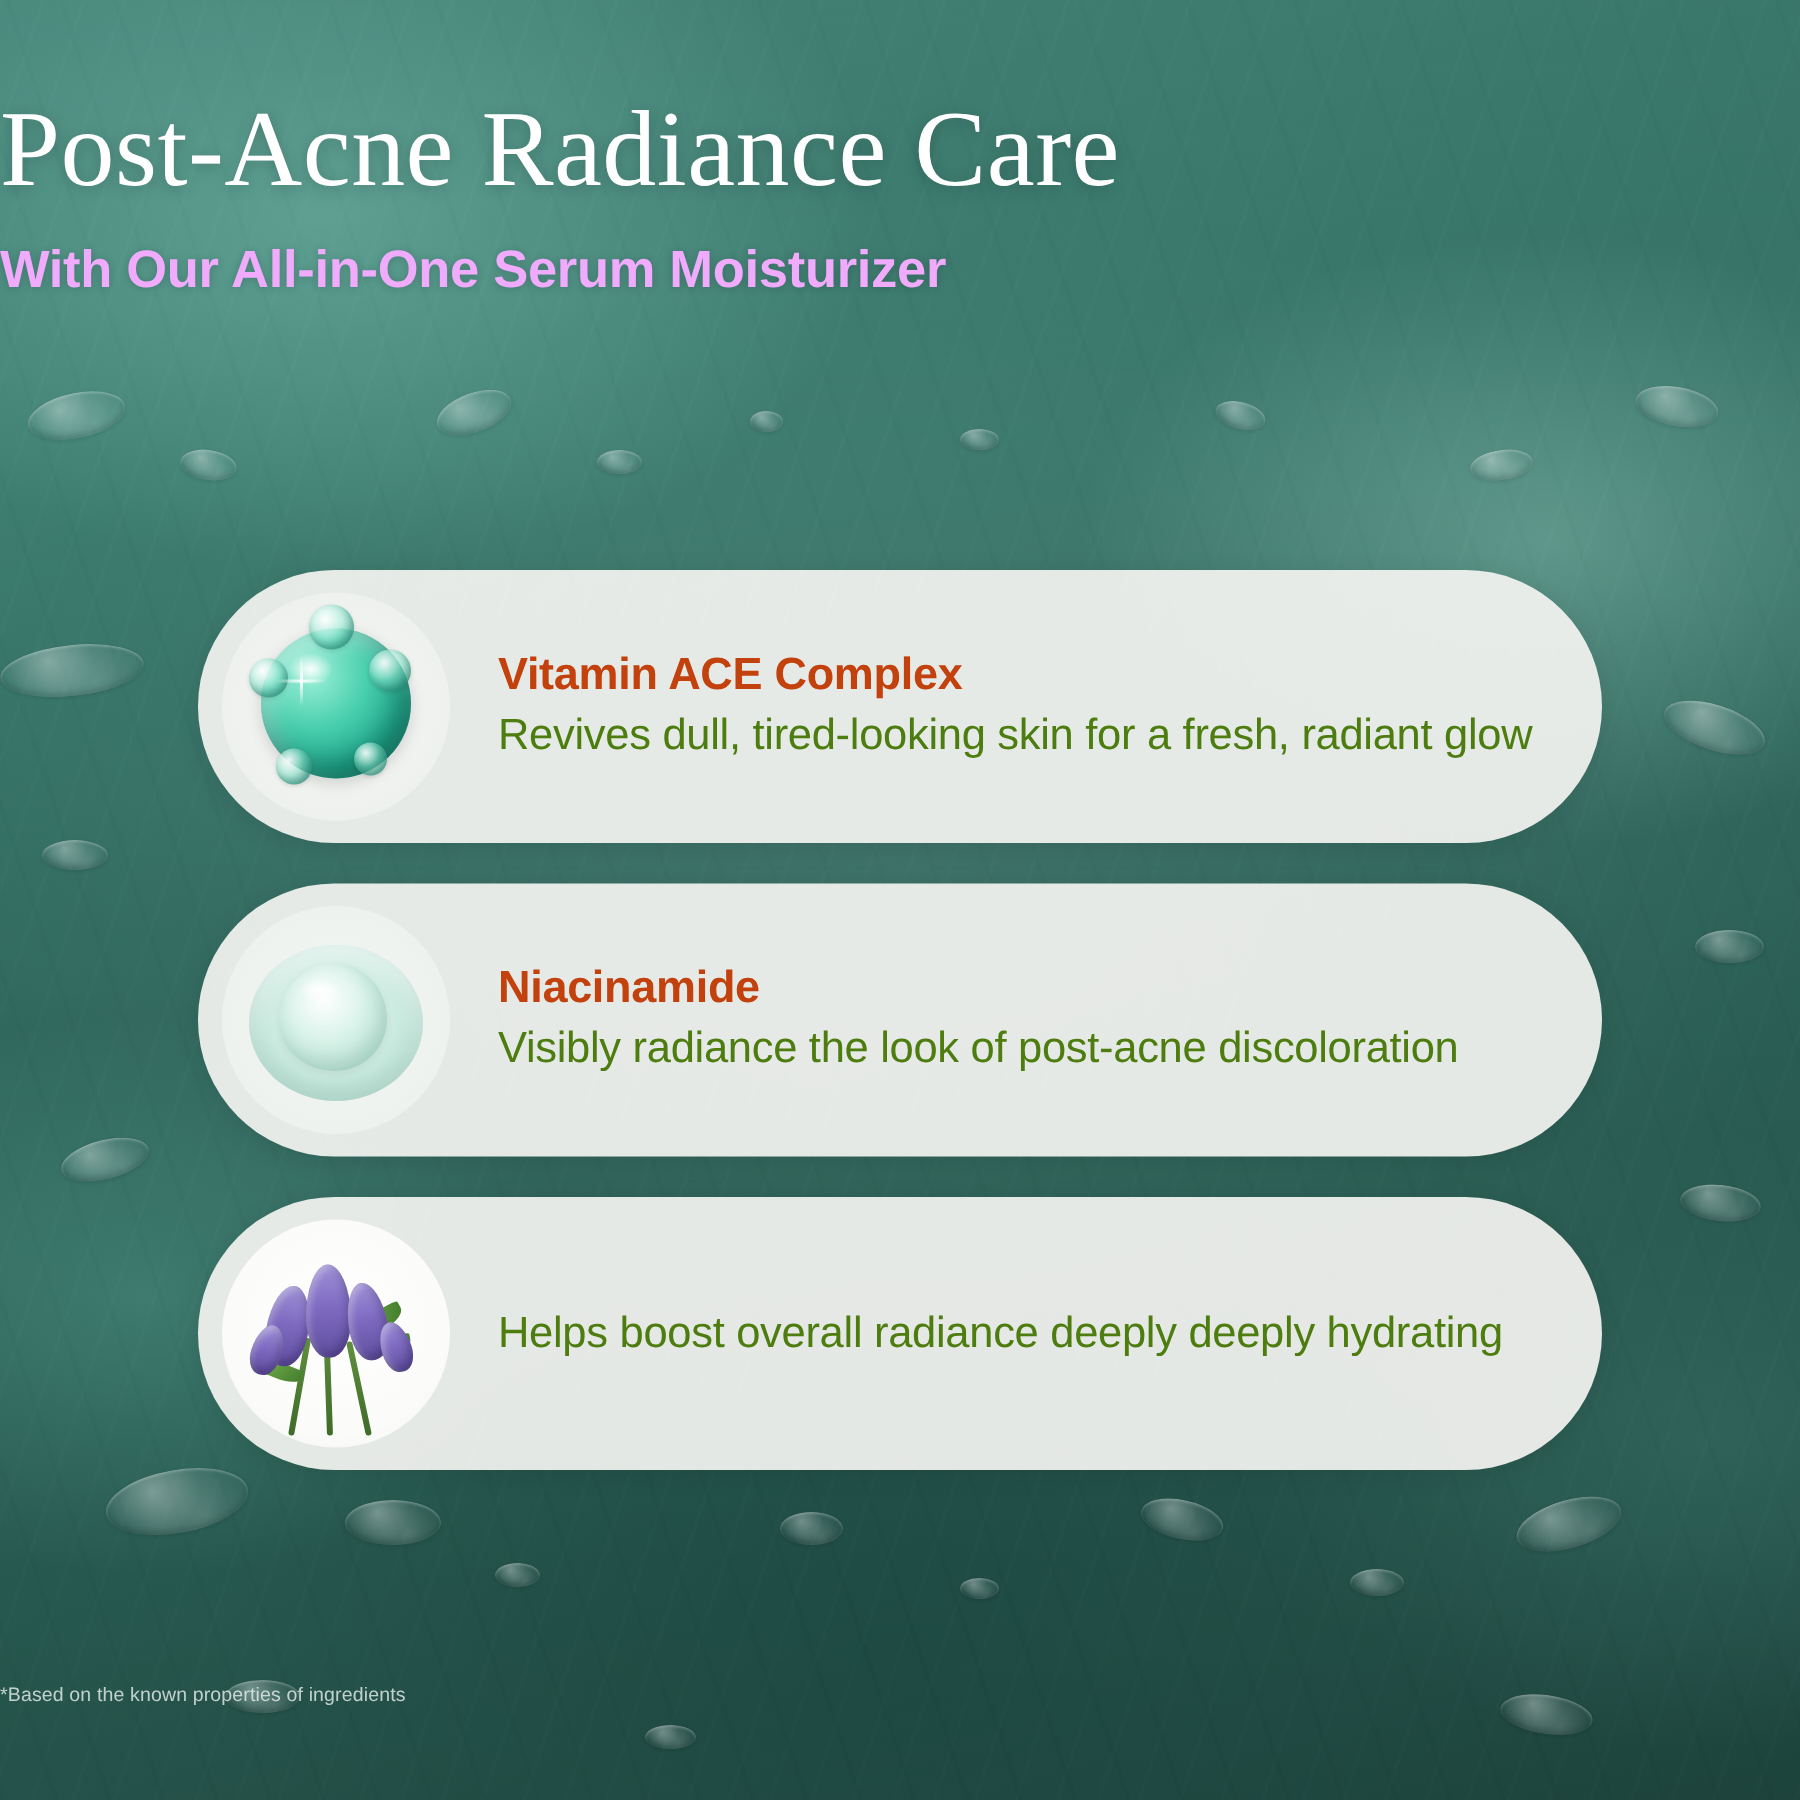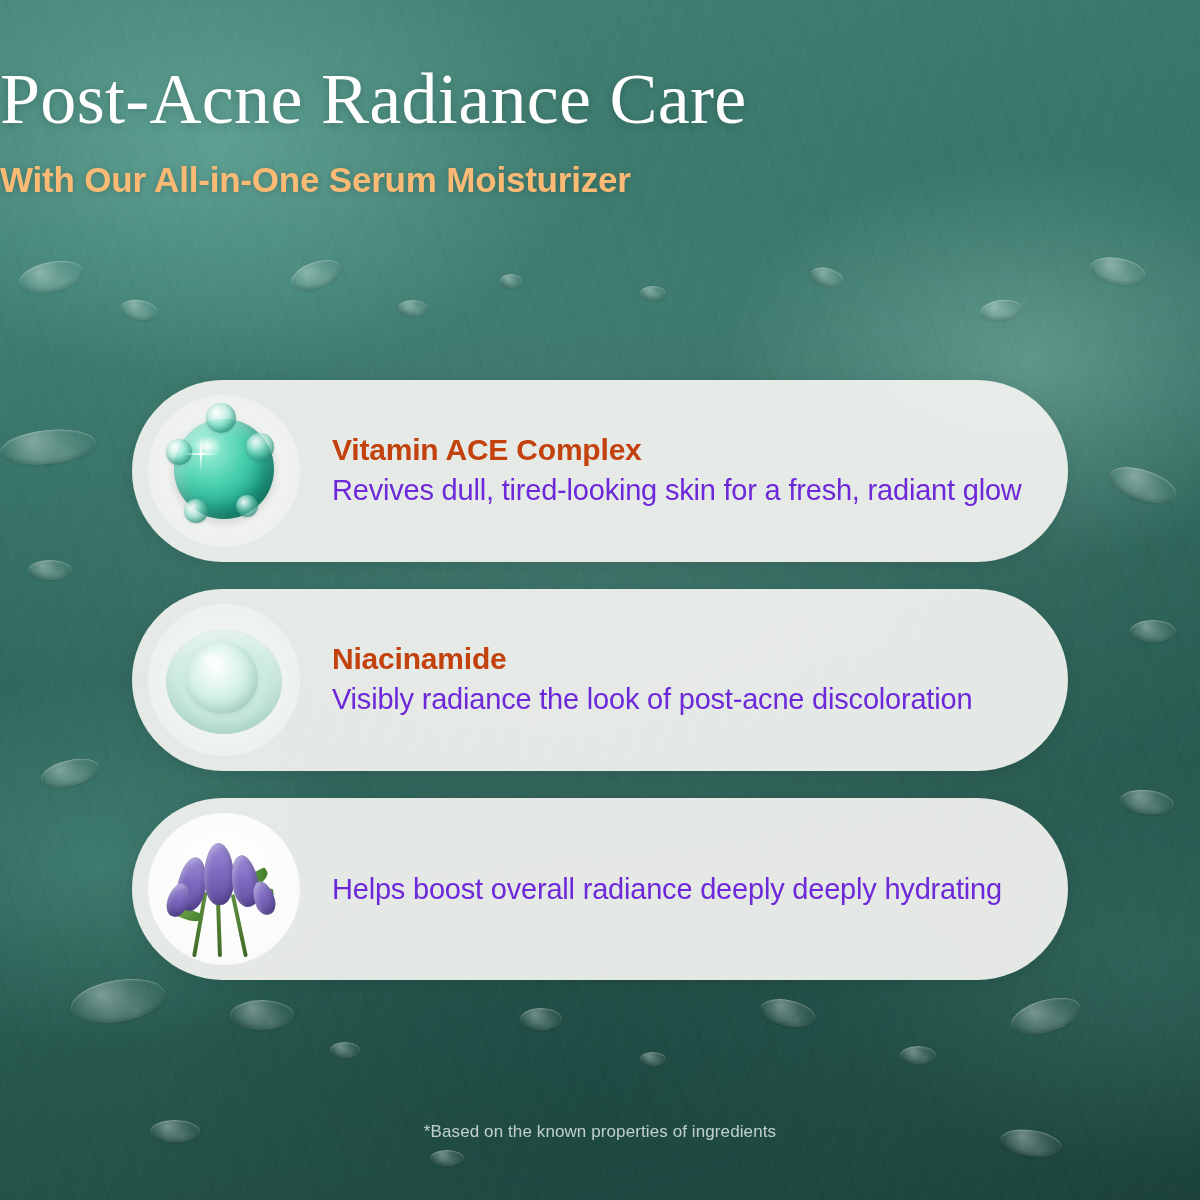--- a/index.html
+++ b/index.html
@@ -88,21 +88,21 @@
     letter-spacing: 0.3px;
     text-shadow: 0 2px 10px rgba(0,0,0,0.20);
     margin: 0;
     font-weight: 400;
   }
   .subtitle {
     margin: 22px 0 0 0;
     font-family: "Liberation Sans", sans-serif;
     font-size: 35px;
     font-weight: 700;
-    color: #fdba74;
+    color: #f0abfc;
     letter-spacing: -0.2px;
     text-shadow: 0 1px 6px rgba(0,0,0,0.18);
   }
 
   
   .cards {
     position: absolute;
     top: 380px;
     left: 132px;
     width: 936px;
@@ -134,21 +134,21 @@
   .card-title {
     font-size: 30px;
     font-weight: 700;
     color: #c2410c;
     margin: 0 0 4px 0;
     letter-spacing: -0.2px;
   }
   .card-desc {
     font-size: 29px;
     font-weight: 400;
-    color: #6d28d9;
+    color: #4d7c0f;
     margin: 0;
     line-height: 1.33;
     letter-spacing: -0.2px;
   }
 
   
   .icon-serum {
     background: radial-gradient(circle at 50% 50%, #f4f6f3 0%, #eef1ee 70%, #e9ece8 100%);
   }
   .icon-serum .sphere {
@@ -242,22 +242,21 @@
     background: linear-gradient(120deg, #77b04c, #3f7a2c);
     border-radius: 60% 10% 60% 10%;
   }
 
   
   .footnote {
     position: absolute;
     top: 1122px;
     left: 0;
     width: 1200px;
-    text-align: center;
-    font-size: 17px;
+    font-size: 13px;
     color: rgba(232,240,236,0.80);
     letter-spacing: 0.1px;
     z-index: 5;
   }
 </style>
 </head>
 <body>
 
 <div class="canvas">
 

